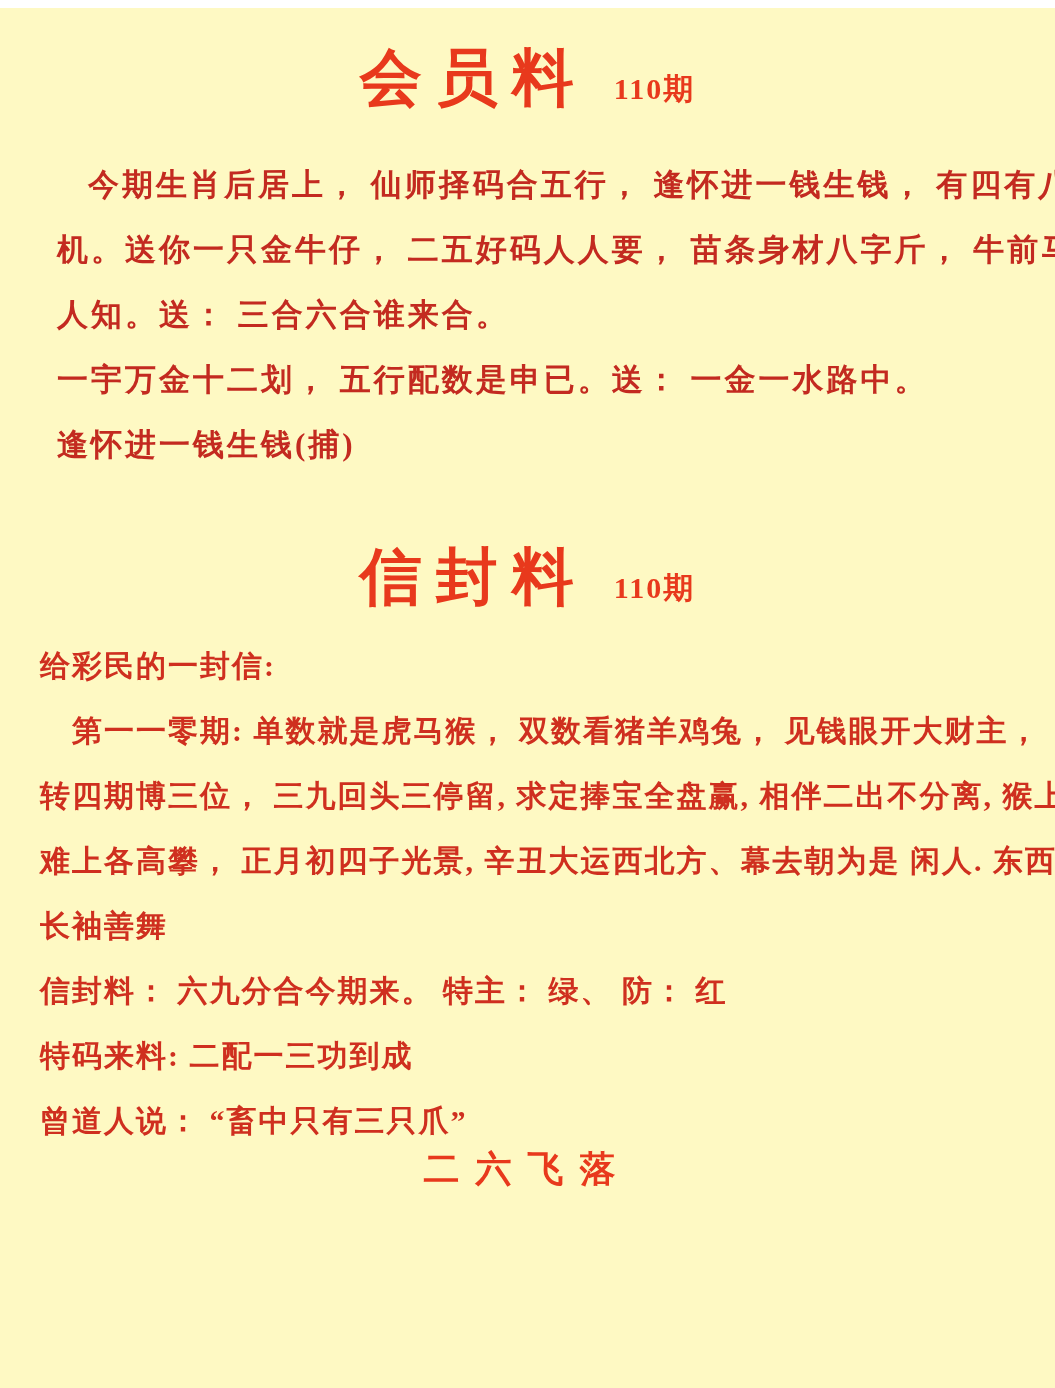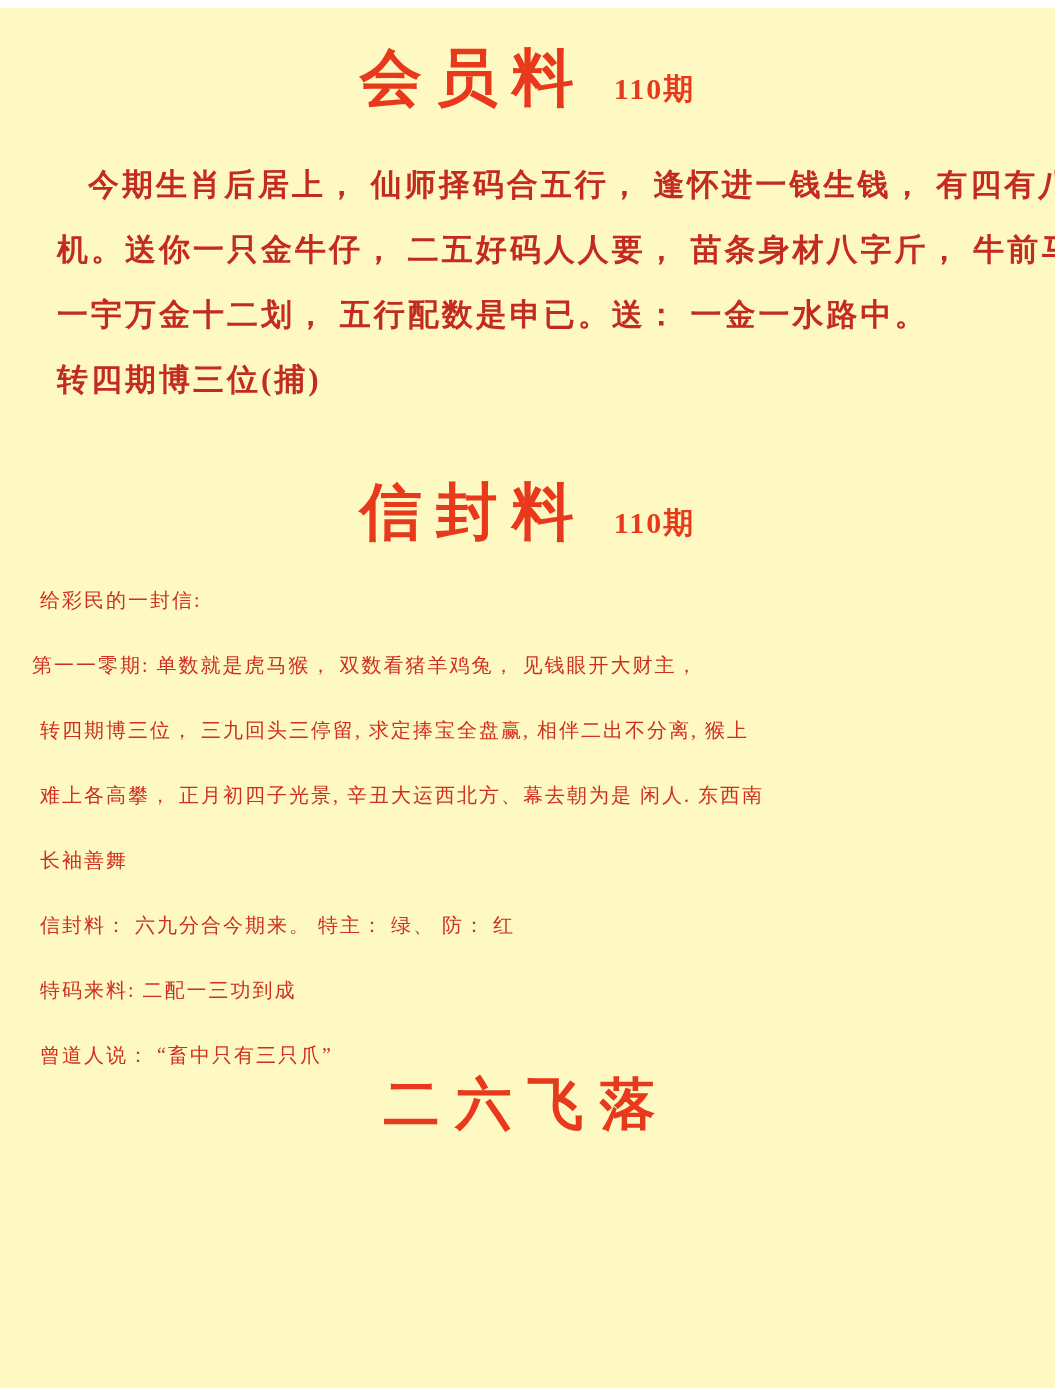--- a/index.html
+++ b/index.html
@@ -45,51 +45,52 @@
   .line.m {
     color: #c32a20;
     font-weight: 600;
     letter-spacing: 3px;
     padding-left: 57px;
   }
   .line.m.indent { padding-left: 88px; }
   .envelope-title { margin-top: 60px; }
   .line.e {
     color: #cf2f1f;
-    font-weight: 400;
-    font-size: 20px;
+    font-weight: 700;
+    font-size: 30px;
     letter-spacing: 2px;
     padding-left: 40px;
   }
-  .line.e.indent-e { padding-left: 32px; }
+  .line.e.indent-e { padding-left: 72px; }
   .footer-slogan {
     margin-top: -12px;
     text-align: center;
-    font-size: 56px;
+    font-size: 36px;
     font-weight: bold;
     letter-spacing: 16px;
     line-height: 56px;
     color: #e8391c;
     white-space: nowrap;
   }
 </style>
 </head>
 <body>
 
 <div class="page">
 
   <header class="section-title">
     <span class="title-main">会员料</span><span class="title-issue">110期</span>
   </header>
 
   <div class="member-body">
     <div class="line m indent">今期生肖后居上， 仙师择码合五行， 逢怀进一钱生钱， 有四有八是仙</div>
     <div class="line m">机。送你一只金牛仔， 二五好码人人要， 苗条身材八字斤， 牛前马后无</div>
+    <div class="line m">人知。送： 三合六合谁来合。</div>
     <div class="line m">一宇万金十二划， 五行配数是申已。送： 一金一水路中。</div>
-    <div class="line m">转四期博三位(捕)</div>
+    <div class="line m">逢怀进一钱生钱(捕)</div>
   </div>
 
   <header class="section-title envelope-title">
     <span class="title-main">信封料</span><span class="title-issue">110期</span>
   </header>
 
   <div class="envelope-body">
     <div class="line e">给彩民的一封信:</div>
     <div class="line e indent-e">第一一零期:  单数就是虎马猴，  双数看猪羊鸡兔，  见钱眼开大财主，</div>
     <div class="line e">转四期博三位，  三九回头三停留, 求定捧宝全盘赢, 相伴二出不分离, 猴上</div>

